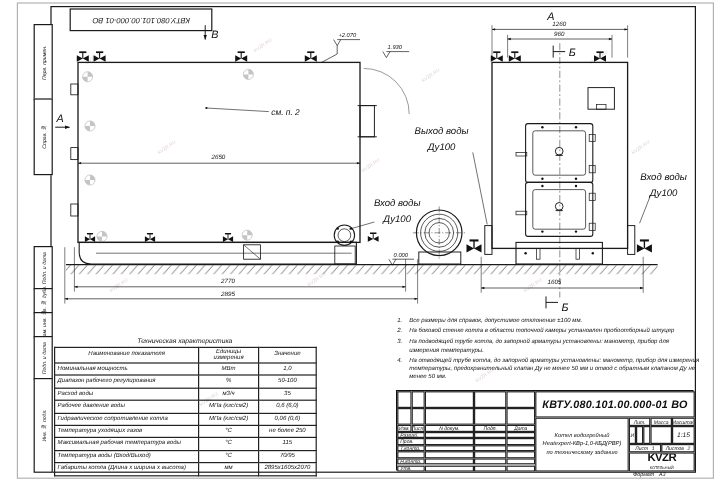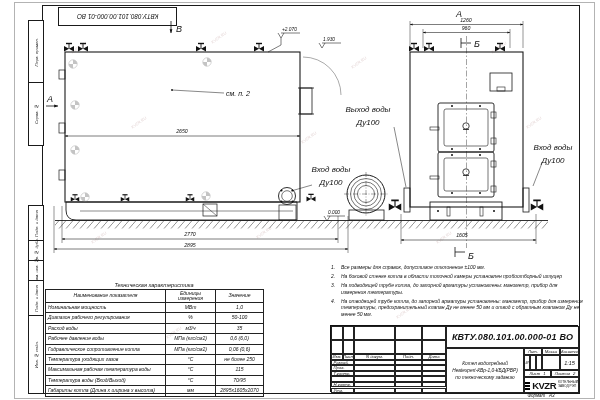--- a/index.html
+++ b/index.html
@@ -30,21 +30,21 @@
   .note{display:flex;margin-bottom:2px;}
   .note .n{width:10px;flex:none;font-size:5px;font-style:italic;}
   .note .t{flex:1;font-size:5px;font-style:italic;line-height:1.38;}
   
   #tb{left:330px;top:325px;width:248px;height:67px;border:1.2px solid #111;background:#fff;box-sizing:border-box;}
   .cell{position:absolute;border:0.8px solid #222;box-sizing:border-box;font-size:4.2px;font-style:italic;
         display:flex;align-items:center;justify-content:center;overflow:hidden;background:#fff;}
   .cell.lft{justify-content:flex-start;padding-left:1.5px;}
   #doc-num{font-size:9px;font-weight:bold;letter-spacing:.2px;}
   #prod{flex-direction:column;line-height:1.5;font-size:4.8px;text-align:center;}
-  #logo-cell{flex-direction:row;gap:2px;}
+  #logo-cell{flex-direction:column;gap:2px;}
   #logo-mark{width:7px;height:9px;background:repeating-linear-gradient(0deg,#000 0 2px,#fff 2px 3px);}
   #logo-txt{font-size:9.5px;font-weight:900;font-style:normal;letter-spacing:-0.5px;}
   #logo-sub{font-size:3.2px;font-style:normal;line-height:1.2;text-align:left;}
   #fmt{left:505px;top:392.5px;width:72px;text-align:center;font-size:4.5px;font-style:italic;}
   svg text{font-family:"Liberation Sans",sans-serif;font-style:italic;fill:#111;}
   .dimtx{font-size:5.2px;} .elevtx{font-size:4.8px;} .viewtx{font-size:9px;} .pipetx{font-size:8px;} .calltx{font-size:7px;}
 </style>
 </head>
 <body>
 

